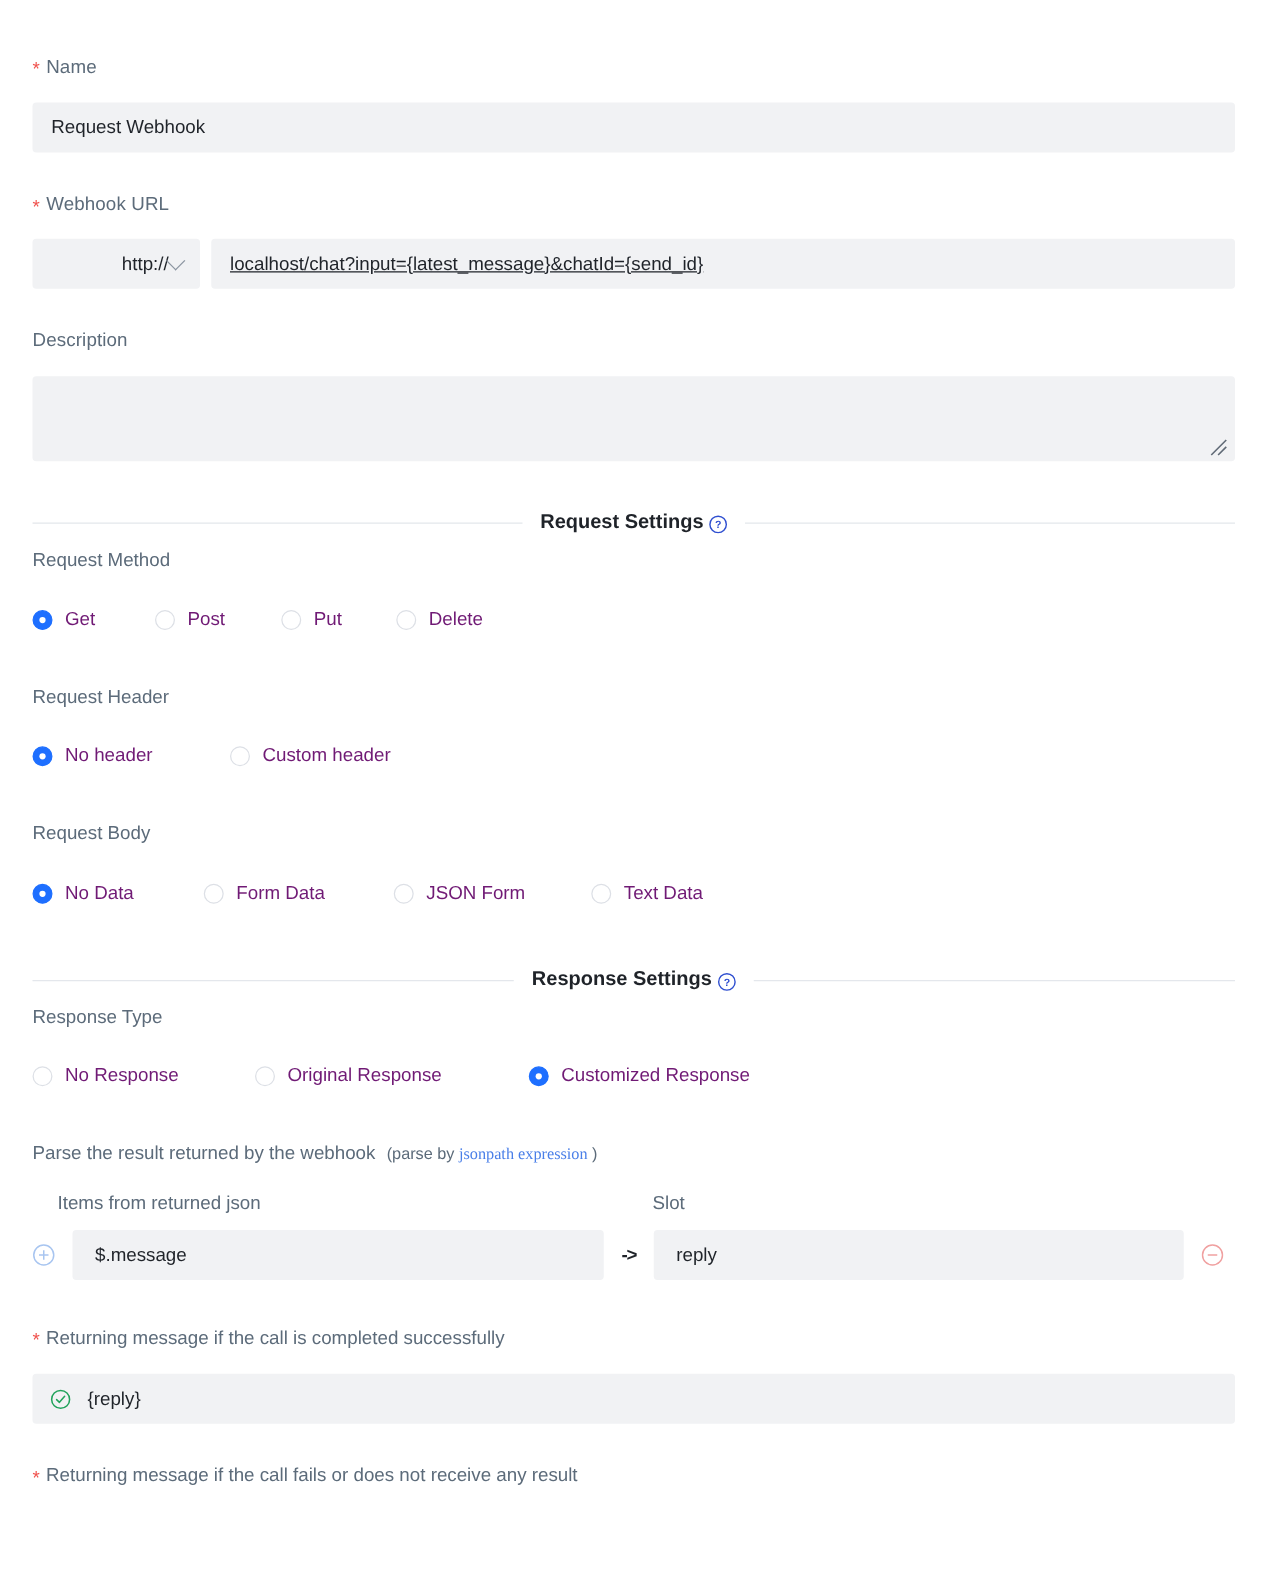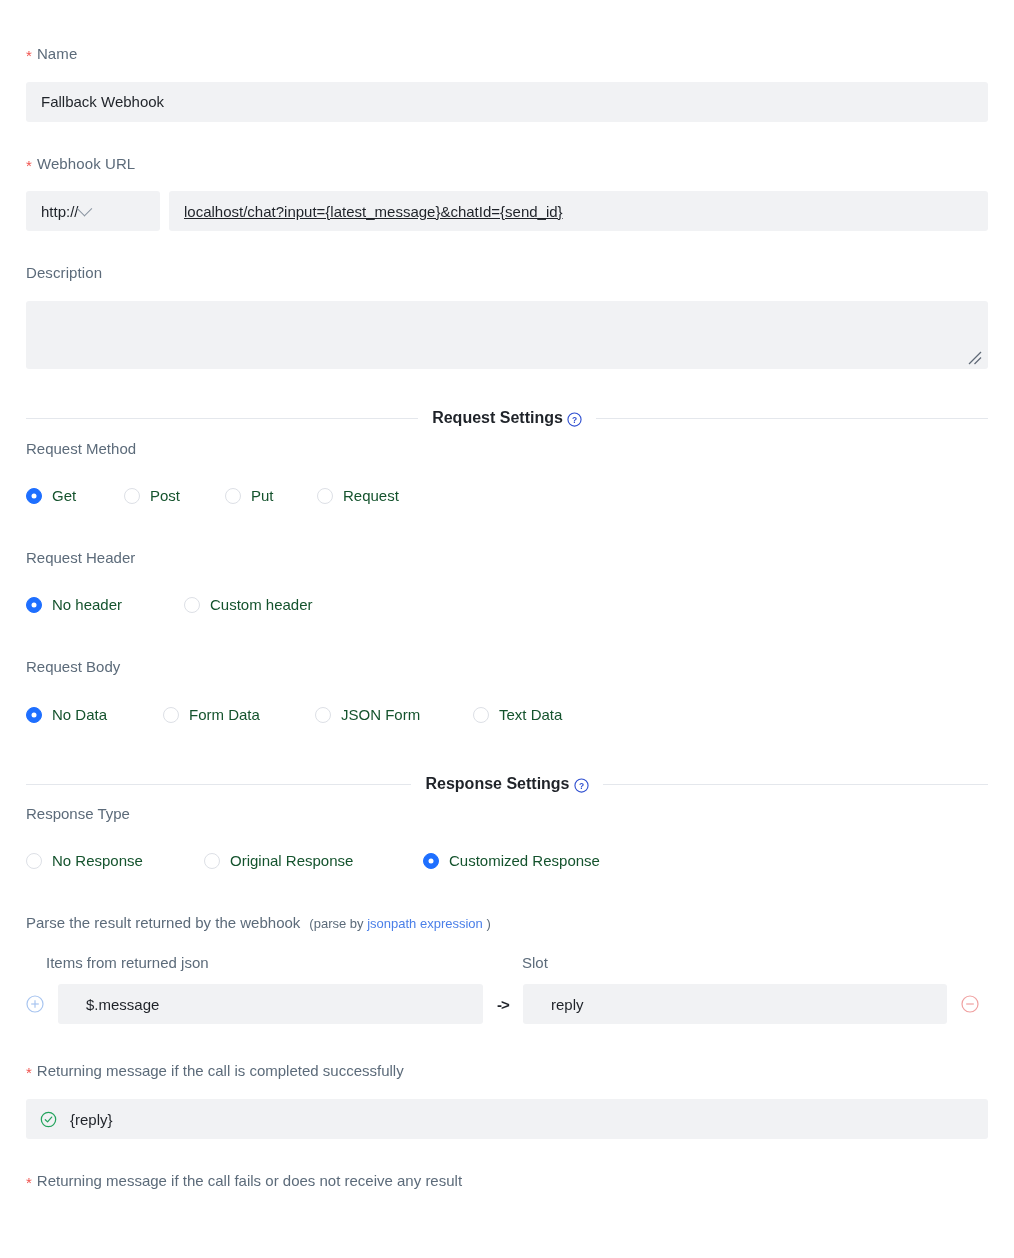--- a/index.html
+++ b/index.html
@@ -58,22 +58,22 @@
 
   .row-url       { position: absolute; left: 26px; top: 141px; }
   .url-row       { position: absolute; left: 26px; top: 178px; width: 962px; display: flex; }
   .url-proto {
     background: #f1f2f4;
     border-radius: 3px;
     height: 40px;
     width: 134px;
     display: flex;
     align-items: center;
-    justify-content: flex-start;
-    padding: 0 4px 0 15px;
+    justify-content: flex-end;
+    padding: 0 14px 0 15px;
     font-size: 15px;
     color: #1f2329;
     cursor: pointer;
     flex: none;
   }
   .chev {
     width: 11px; height: 11px;
     border-right: 1.6px solid #8a94a0;
     border-bottom: 1.6px solid #8a94a0;
     transform: rotate(45deg) translate(-2px,-2px);
@@ -166,48 +166,48 @@
     position: absolute;
     left: 50%; top: 50%;
     width: 5px; height: 5px;
     background: #fff;
     border-radius: 50%;
     transform: translate(-50%,-50%);
   }
   .radio-text {
     margin-left: 10px;
     font-size: 15px;
-    color: #14532d;
+    color: #701a75;
   }
 
   
   .parse-line {
     position: absolute; left: 26px; top: 901px;
     font-size: 15px; color: #5c6b7a;
     display: flex; align-items: baseline; gap: 9px;
   }
   .parse-sub { font-size: 13px; color: #5c6b7a; }
-  .link { color: #4a7fe8; cursor: pointer; }
+  .link { color: #4a7fe8; cursor: pointer; font-family: Liberation Serif, serif; }
 
   .col-head { position: absolute; font-size: 15px; color: #5c6b7a; top: 941px; }
 
   .map-row {
     position: absolute; left: 26px; top: 971px;
     width: 962px; height: 40px;
     display: flex; align-items: center;
   }
   .circle-btn {
     width: 18px; height: 18px; flex: none; cursor: pointer;
   }
   .map-input {
     background: #f1f2f4;
     border-radius: 3px;
     height: 40px;
     display: flex; align-items: center;
-    padding: 0 28px;
+    padding: 0 18px;
     font-size: 15px;
     color: #1f2329;
   }
   .arrow-sep {
     font-size: 15px;
     font-weight: bold;
     color: #1f2329;
     width: 40px;
     text-align: center;
     flex: none;
@@ -230,21 +230,21 @@
 </style>
 </head>
 <body>
 
 <div class="page">
 
   <div class="row-name field-label">
     <span class="req-star">*</span><span>Name</span>
   </div>
   <div class="input-box name-input">
-    <span>Fallback Webhook</span>
+    <span>Request Webhook</span>
   </div>
 
   <div class="row-url field-label">
     <span class="req-star">*</span><span>Webhook URL</span>
   </div>
   <div class="url-row">
     <div class="url-proto">
       <span>http://</span>
       <span class="chev"></span>
     </div>
@@ -285,21 +285,21 @@
     <div class="radio-item" style="width:101px">
       <span class="radio-dot"></span>
       <span class="radio-text">Post</span>
     </div>
     <div class="radio-item" style="width:92px">
       <span class="radio-dot"></span>
       <span class="radio-text">Put</span>
     </div>
     <div class="radio-item">
       <span class="radio-dot"></span>
-      <span class="radio-text">Request</span>
+      <span class="radio-text">Delete</span>
     </div>
   </div>
 
   <div class="sub-label" style="top:536px">
     <span>Request Header</span>
   </div>
   <div class="radio-row" style="top:583px">
     <div class="radio-item" style="width:158px">
       <span class="radio-dot on"></span>
       <span class="radio-text">No header</span>

